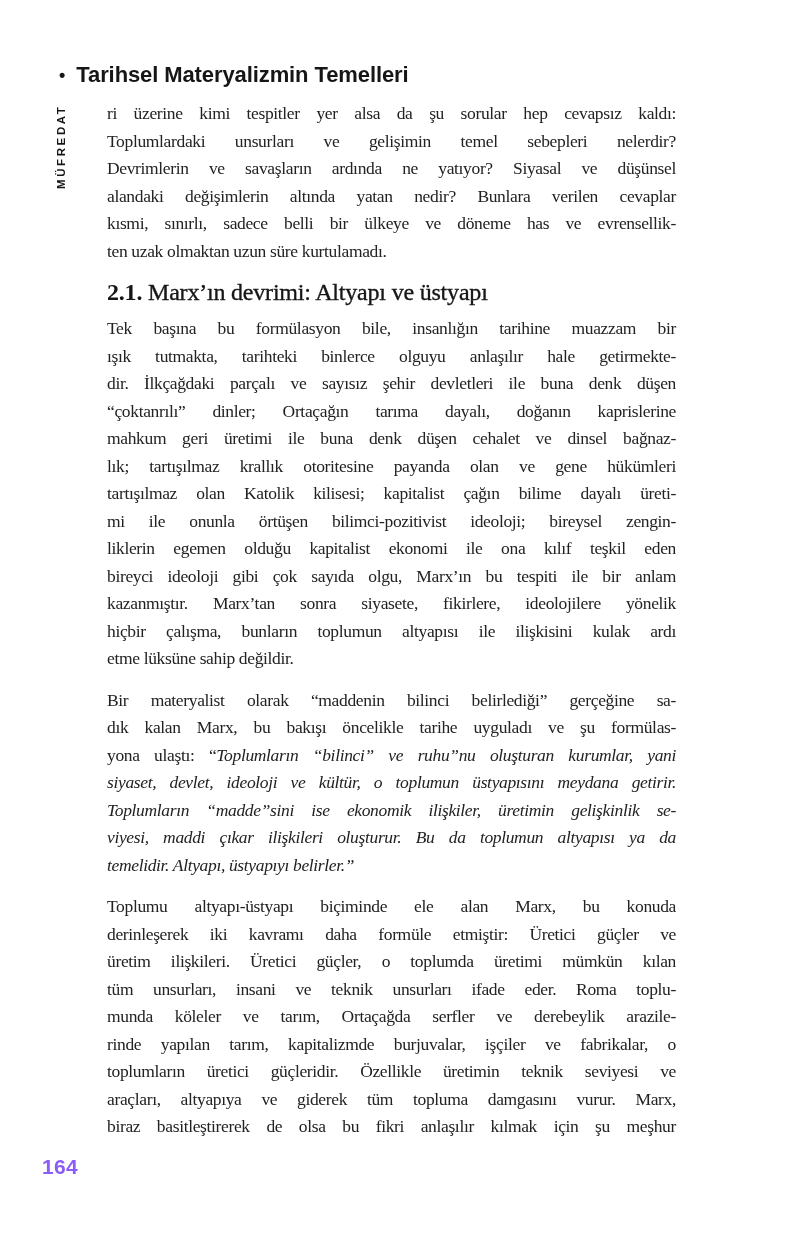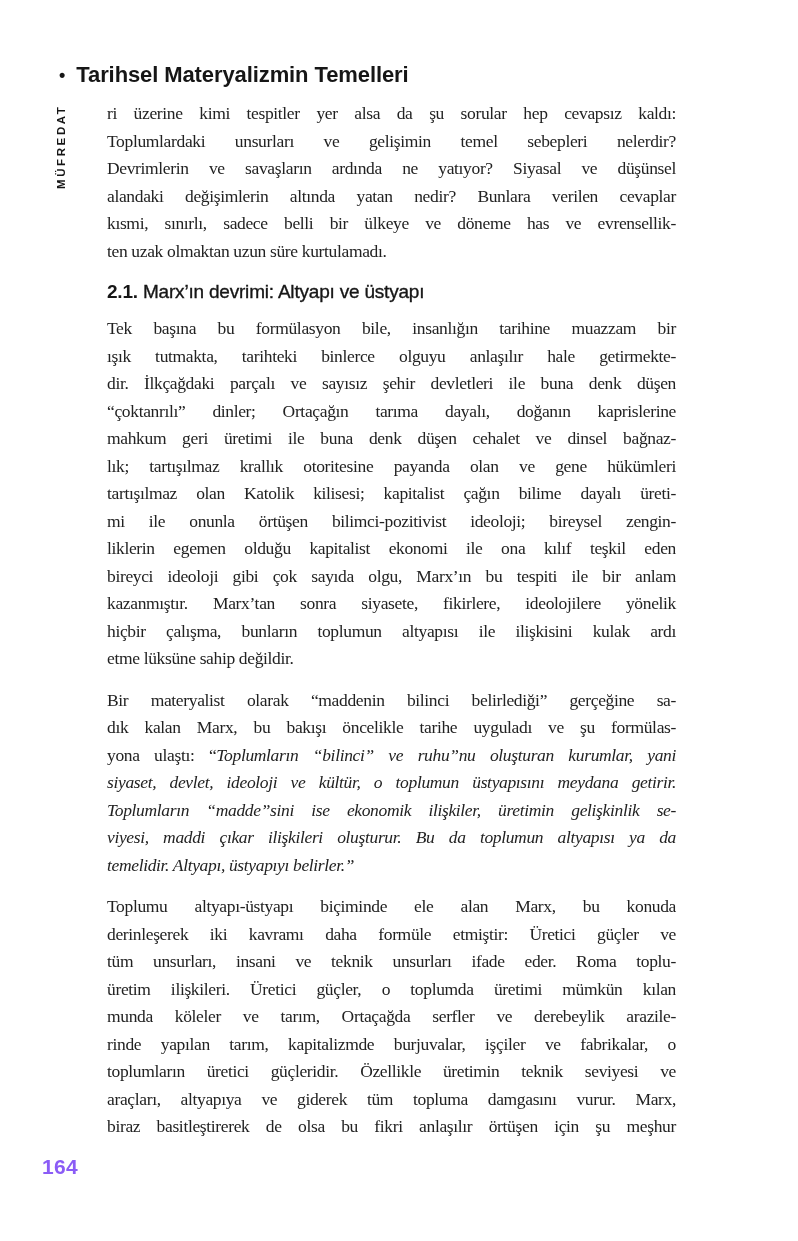--- a/index.html
+++ b/index.html
@@ -59,23 +59,23 @@
   .line {
     text-align: justify;
     text-align-last: justify;
     letter-spacing: -0.35px;
     white-space: normal;
   }
   .line.para-end { text-align-last: left; }
   .it { font-style: italic; }
 
   .section-heading {
-    font-family: Liberation Sans, sans-serif;
+    font-family: Liberation Serif, serif;
     color: #161616;
-    font-size: 19px;
+    font-size: 24px;
     line-height: 26px;
     margin: 0 0 10px 0;
     letter-spacing: -0.2px;
   }
   .section-heading .num { font-weight: 700; }
   .section-heading .rest { font-weight: 400; -webkit-text-stroke: 0.35px #161616; }
 
   
   .page-number {
     position: absolute;
@@ -130,25 +130,25 @@
         <div class="line"><span>dık kalan Marx, bu bakışı öncelikle tarihe uyguladı ve şu formülas-</span></div>
         <div class="line"><span>yona ulaştı: “</span><span class="it">Toplumların “bilinci” ve ruhu”nu oluşturan kurumlar, yani</span></div>
         <div class="line"><span class="it">siyaset, devlet, ideoloji ve kültür, o toplumun üstyapısını meydana getirir.</span></div>
         <div class="line"><span class="it">Toplumların “madde”sini ise ekonomik ilişkiler, üretimin gelişkinlik se-</span></div>
         <div class="line"><span class="it">viyesi, maddi çıkar ilişkileri oluşturur. Bu da toplumun altyapısı ya da</span></div>
         <div class="line para-end"><span class="it">temelidir. Altyapı, üstyapıyı belirler.”</span></div>
       </div>
       <div class="para">
         <div class="line"><span>Toplumu altyapı-üstyapı biçiminde ele alan Marx, bu konuda</span></div>
         <div class="line"><span>derinleşerek iki kavramı daha formüle etmiştir: Üretici güçler ve</span></div>
+        <div class="line"><span>üretim ilişkileri. Üretici güçler, o toplumda üretimi mümkün kılan</span></div>
         <div class="line"><span>tüm unsurları, insani ve teknik unsurları ifade eder. Roma toplu-</span></div>
-        <div class="line"><span>üretim ilişkileri. Üretici güçler, o toplumda üretimi mümkün kılan</span></div>
         <div class="line"><span>munda köleler ve tarım, Ortaçağda serfler ve derebeylik arazile-</span></div>
         <div class="line"><span>rinde yapılan tarım, kapitalizmde burjuvalar, işçiler ve fabrikalar, o</span></div>
         <div class="line"><span>toplumların üretici güçleridir. Özellikle üretimin teknik seviyesi ve</span></div>
         <div class="line"><span>araçları, altyapıya ve giderek tüm topluma damgasını vurur. Marx,</span></div>
-        <div class="line"><span>biraz basitleştirerek de olsa bu fikri anlaşılır örtüşen için şu meşhur</span></div>
+        <div class="line"><span>biraz basitleştirerek de olsa bu fikri anlaşılır kılmak için şu meşhur</span></div>
       </div>
     </div>
 
   <div class="page-number">164</div>
 
 </div>
 
 </body></html>

